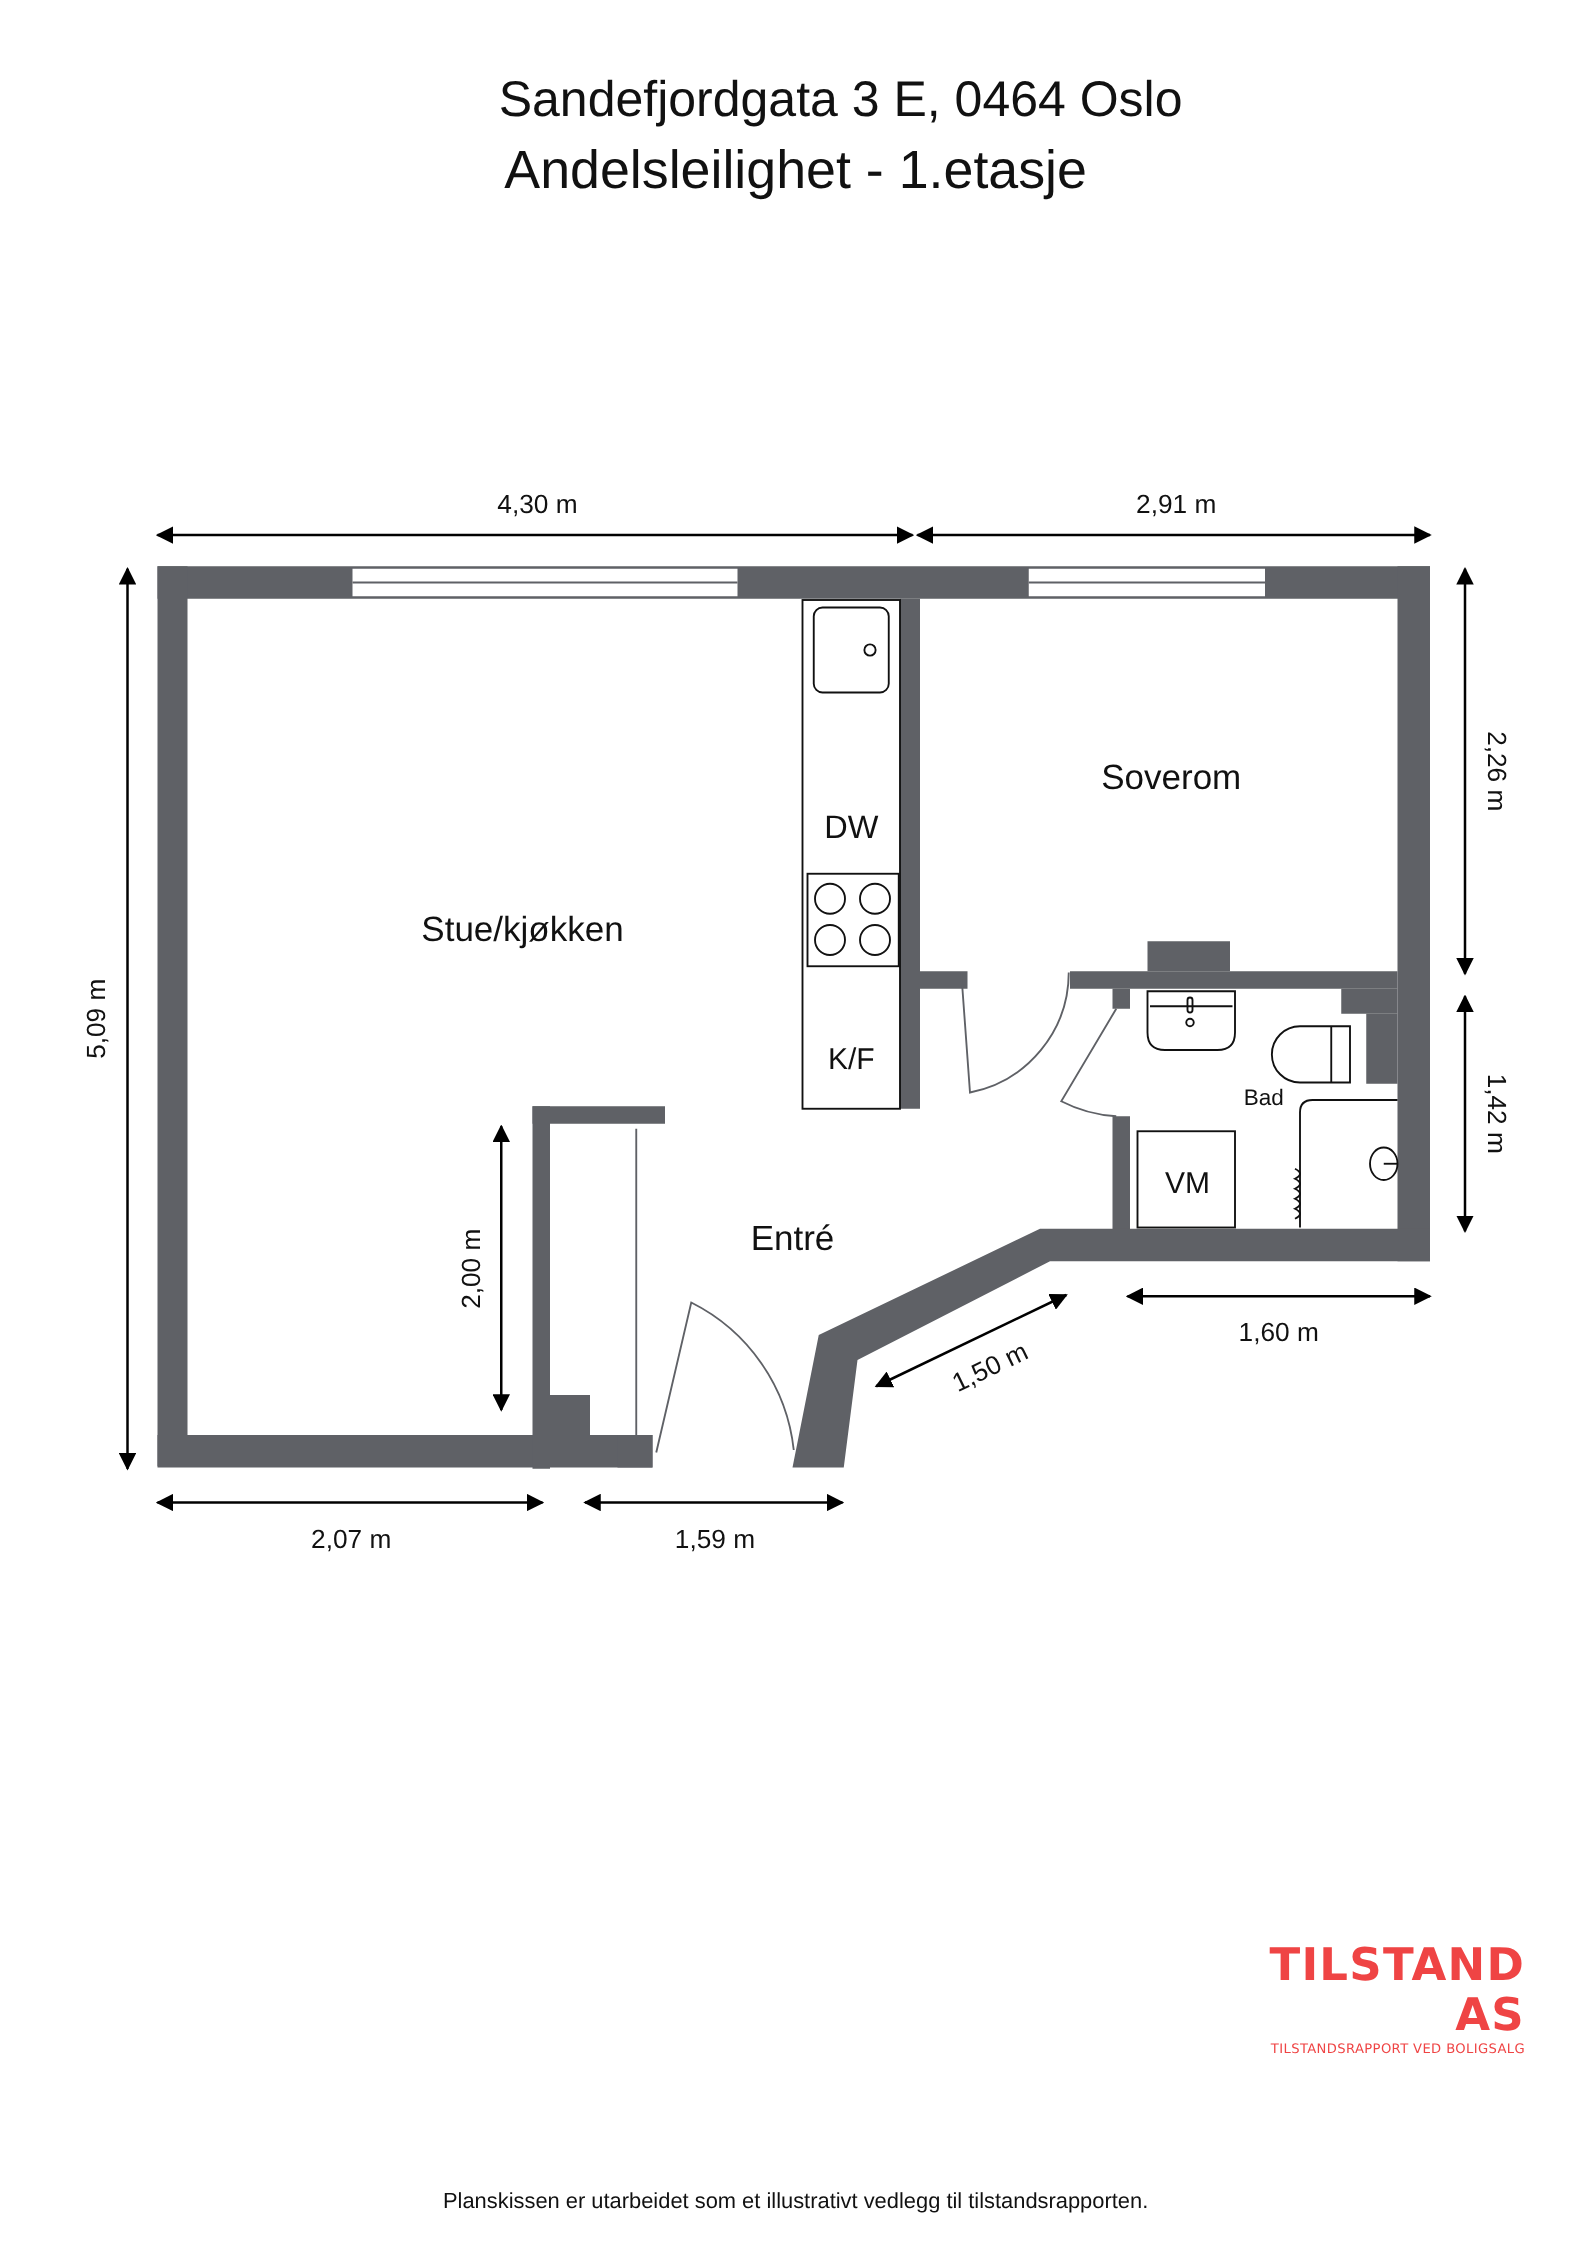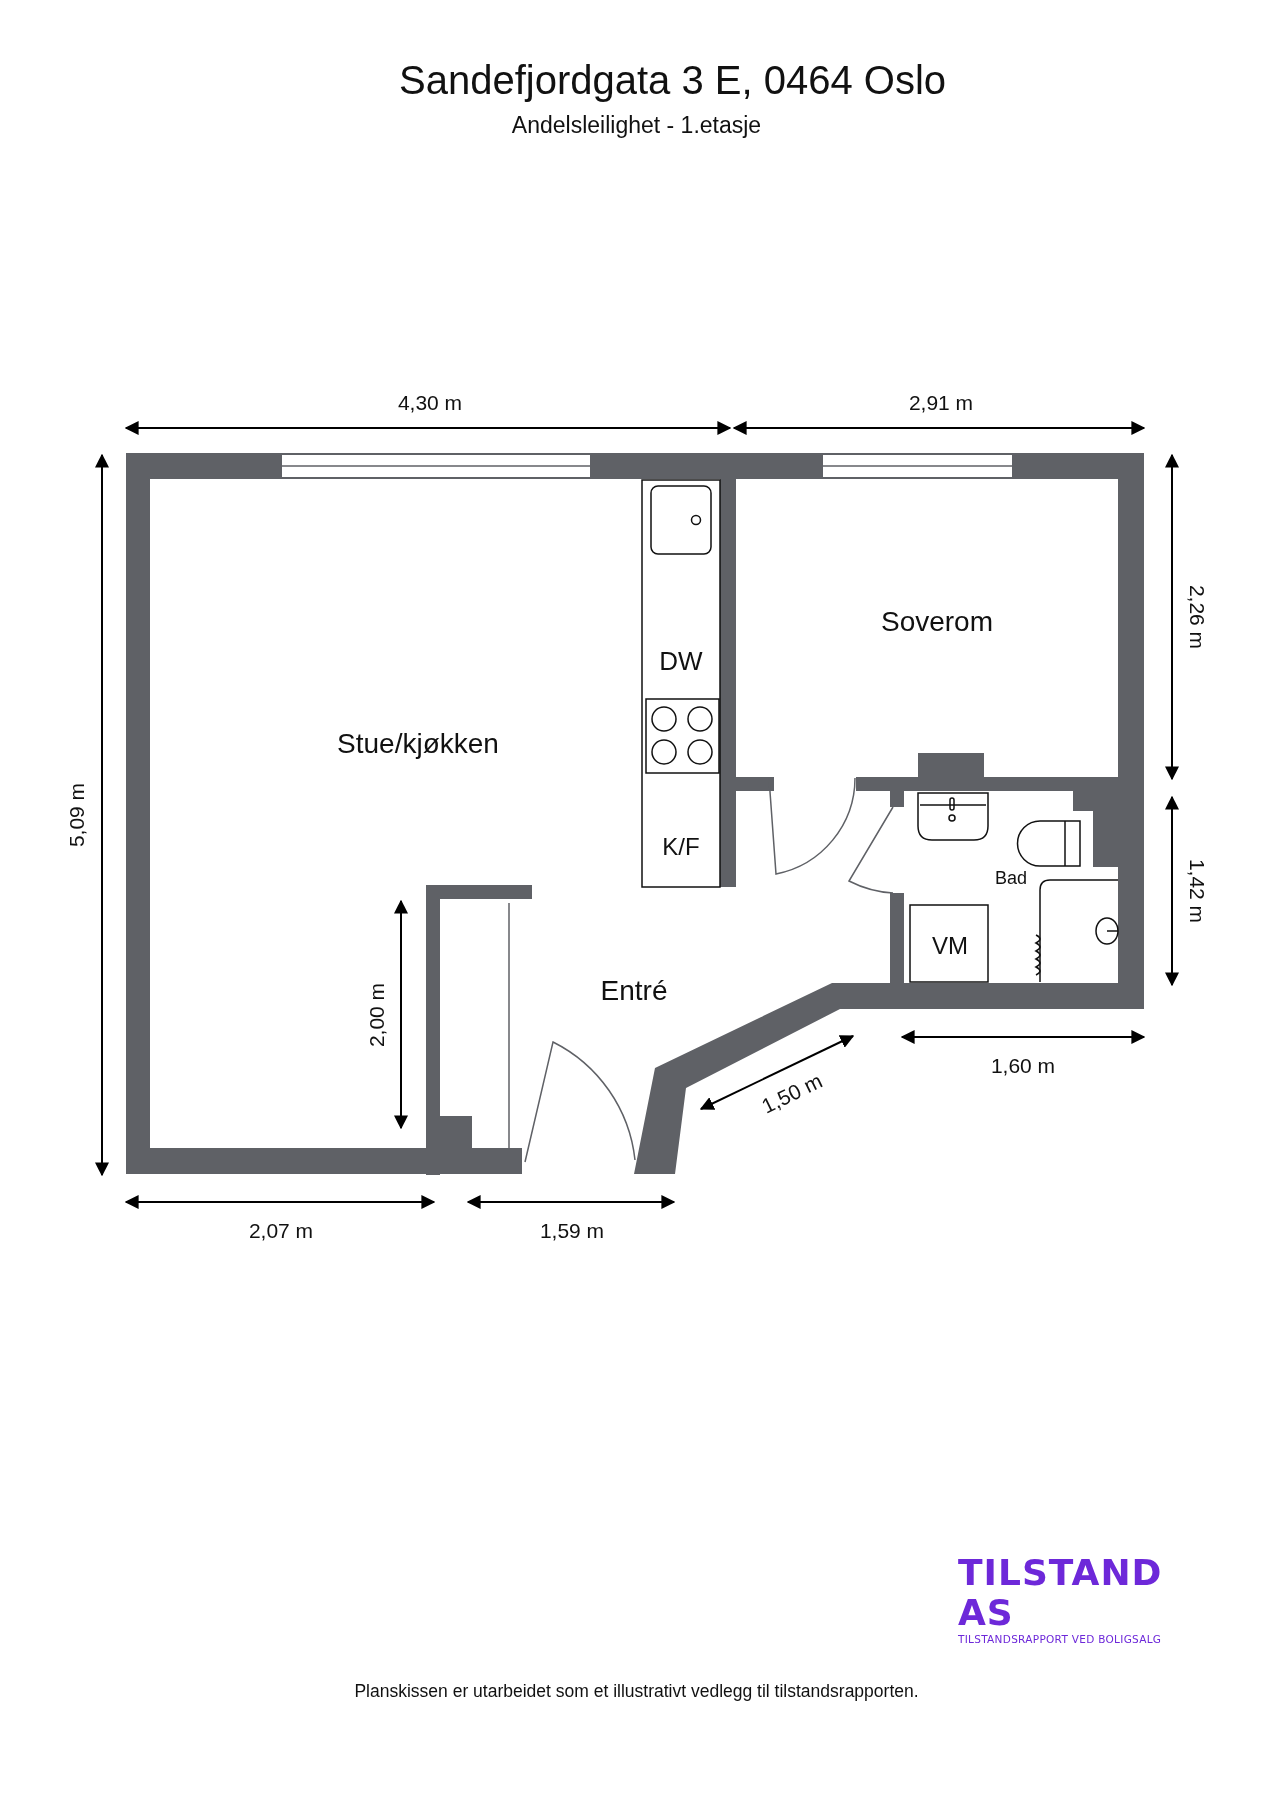--- a/index.html
+++ b/index.html
@@ -1,26 +1,26 @@
 <!DOCTYPE html>
 <html><head>
 <meta charset="utf-8">
 <style>
   html, body { margin: 0; padding: 0; background: #ffffff; }
   body { width: 1273px; height: 1800px; position: relative; overflow: hidden;
          font-family: "Liberation Sans", sans-serif; color: #111; }
   .title { position: absolute; left: 0; width: 1273px; text-align: center; }
   #t1 { top: 58px; font-size: 40px; padding-left: 36px; }
-  #t2 { top: 112px; font-size: 23px; }
+  #t2 { top: 112px; font-size: 43px; }
   svg#plan { position: absolute; left: 0; top: 0; }
   .lbl { font-family: "Liberation Sans", sans-serif; fill: #111; }
-  .logo { position: absolute; left: 958px; top: 1553px; width: 262px; text-align: left; color: #6d28d9; }
+  .logo { position: absolute; left: 958px; top: 1553px; width: 262px; text-align: right; color: #ef4444; }
   .logo .big { font-family: "DejaVu Sans", sans-serif; font-weight: bold; font-size: 36px; letter-spacing: 1px; line-height: 40px; }
   .logo .small { font-family: "DejaVu Sans", sans-serif; font-weight: normal; font-size: 10.5px; letter-spacing: 0.3px; }
-  .disclaimer { position: absolute; left: 0; top: 1681px; width: 1273px; text-align: center; font-size: 17.5px; line-height: 20px; }
+  .disclaimer { position: absolute; left: 0; top: 1750px; width: 1273px; text-align: center; font-size: 17.5px; line-height: 20px; }
 </style>
 </head>
 <body>
 
 <div class="title" id="t1">Sandefjordgata 3 E, 0464 Oslo</div>
 <div class="title" id="t2">Andelsleilighet - 1.etasje</div>
 
 <svg id="plan" width="1273" height="1800" viewBox="0 0 1273 1800">
   <defs>
     <marker id="ah" viewBox="0 0 10 10" refX="9" refY="5" markerWidth="7" markerHeight="7" orient="auto-start-reverse">

